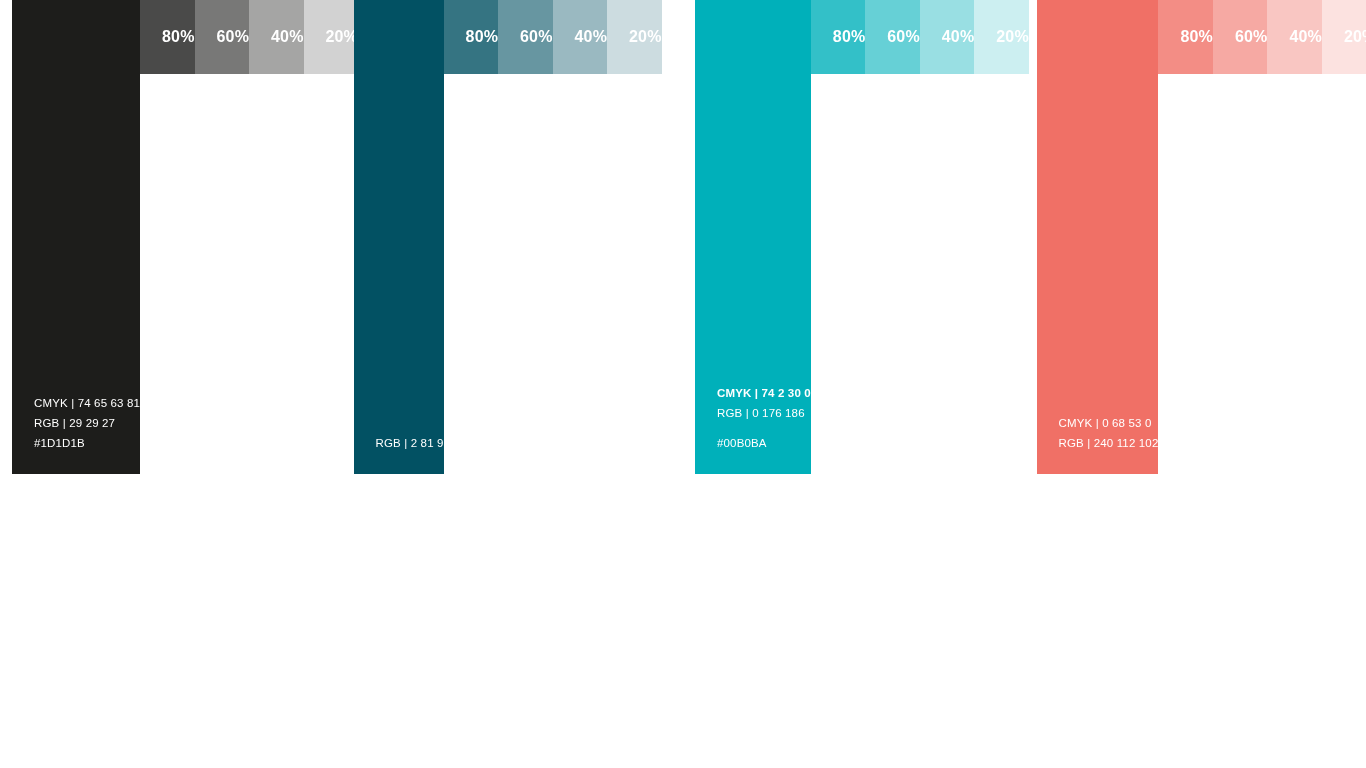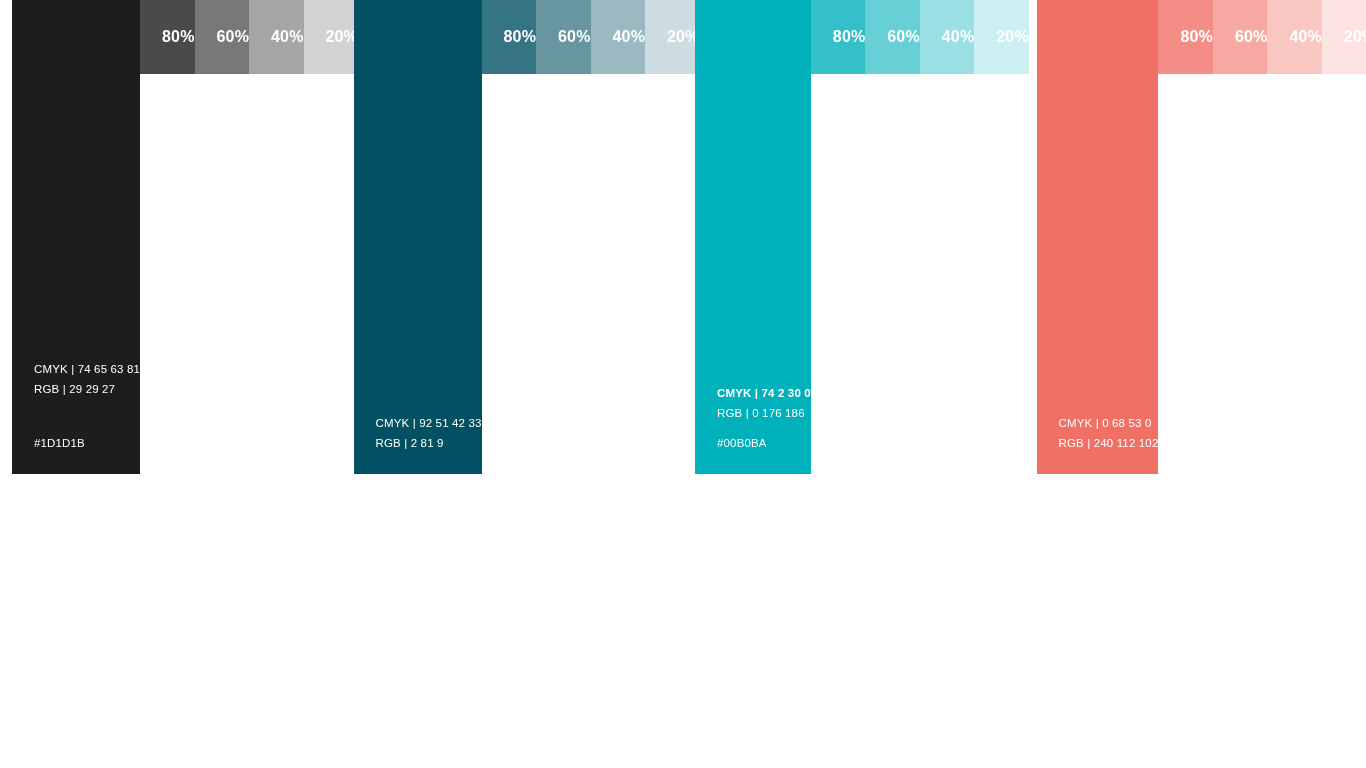--- a/index.html
+++ b/index.html
@@ -64,38 +64,37 @@
   }
 </style>
 </head>
 <body style="background: rgb(255, 255, 255);">
 
 <div class="palette">
     <div class="column">
       <div class="swatch-base" style="background: rgb(29, 29, 27);">
         <div class="spec-line" style="color: rgb(255, 255, 255);">CMYK | 74 65 63 81</div>
         <div class="spec-line" style="color: rgb(255, 255, 255);">RGB | 29 29 27</div>
-        <div class="spec-line" style="color: rgb(255, 255, 255); margin-top: 34px;">#1D1D1B</div>
+        <div class="spec-line" style="color: rgb(255, 255, 255);">#1D1D1B</div>
       </div>
       <div class="tint-row" style="background: rgb(74, 74, 73);">
         <span class="tint-label" style="color: rgb(255, 255, 255);">80%</span>
       </div>
       <div class="tint-row" style="background: rgb(120, 120, 119);">
         <span class="tint-label" style="color: rgb(255, 255, 255);">60%</span>
       </div>
       <div class="tint-row" style="background: rgb(165, 165, 164);">
         <span class="tint-label" style="color: rgb(255, 255, 255);">40%</span>
       </div>
       <div class="tint-row" style="background: rgb(210, 210, 210);">
         <span class="tint-label" style="color: rgb(255, 255, 255);">20%</span>
       </div>
     </div>
     <div class="column">
       <div class="swatch-base" style="background: rgb(2, 81, 99);">
-        <div class="spec-line" style="color: rgb(255, 255, 255);">CMYK | 92 51 42 33</div>
         <div class="spec-line" style="color: rgb(255, 255, 255);">RGB | 2 81 9</div>
       </div>
       <div class="tint-row" style="background: rgb(53, 116, 130);">
         <span class="tint-label" style="color: rgb(255, 255, 255);">80%</span>
       </div>
       <div class="tint-row" style="background: rgb(103, 150, 161);">
         <span class="tint-label" style="color: rgb(255, 255, 255);">60%</span>
       </div>
       <div class="tint-row" style="background: rgb(154, 185, 193);">
         <span class="tint-label" style="color: rgb(255, 255, 255);">40%</span>

